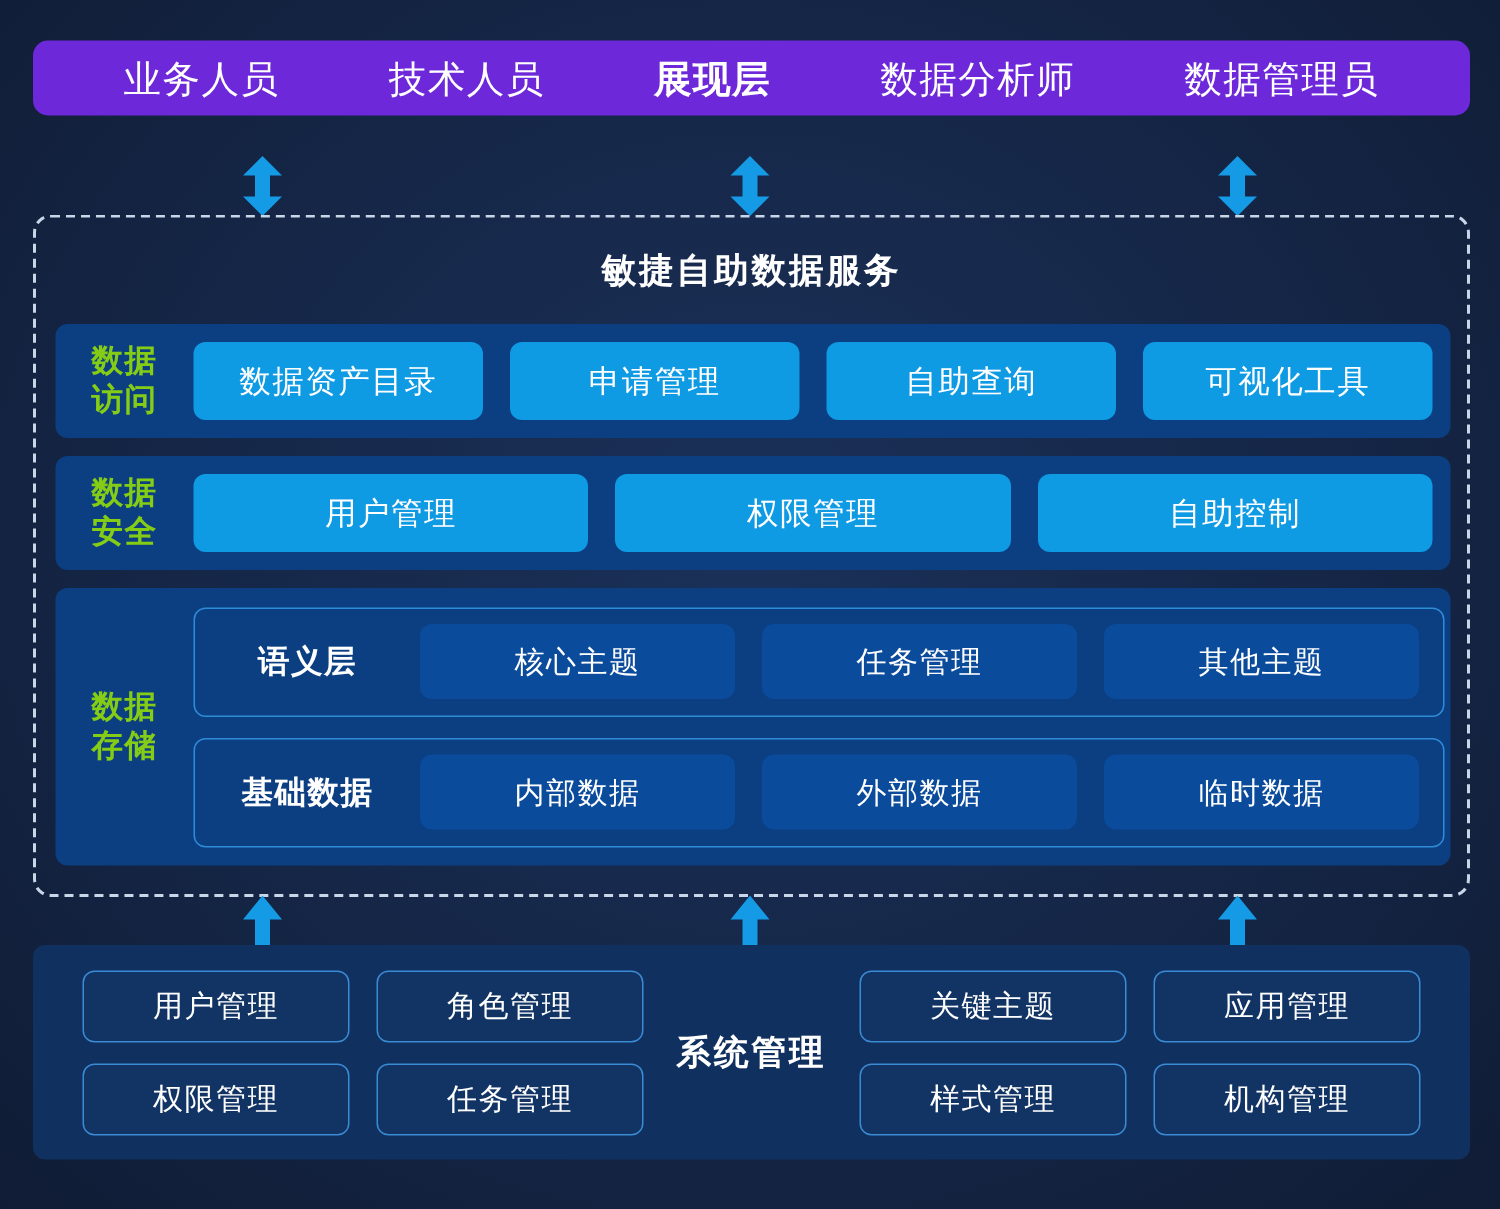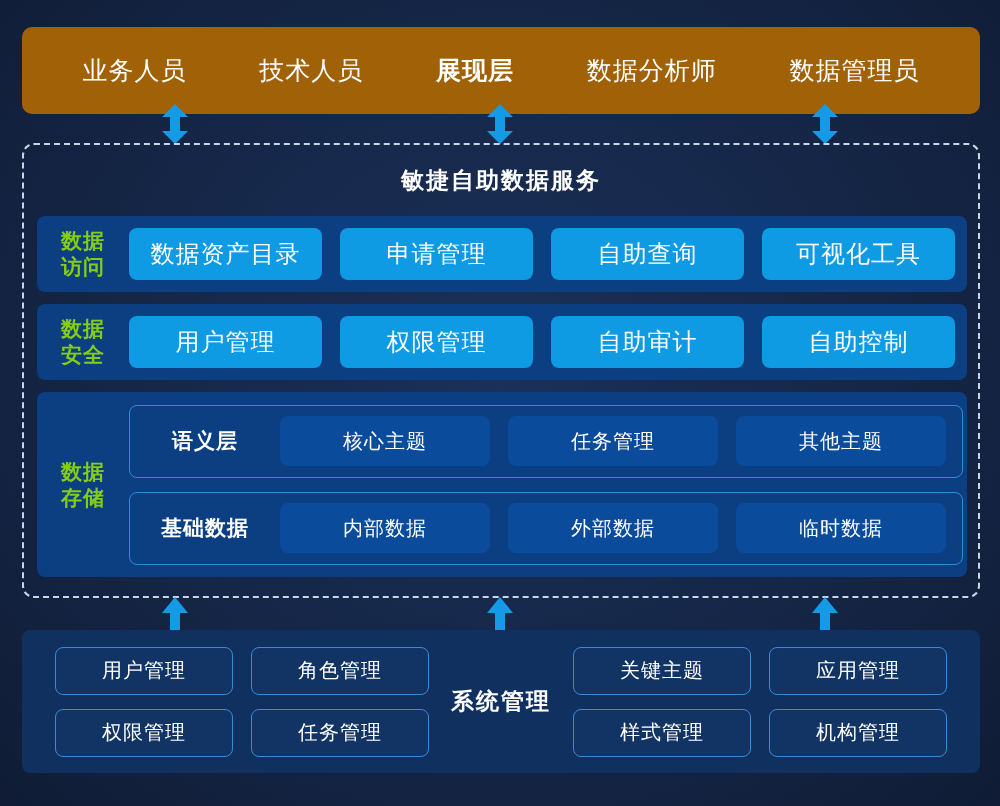--- a/index.html
+++ b/index.html
@@ -22,22 +22,22 @@
     width: 1000px;
     height: 806px;
   }
 
   
   .top-bar {
     position: absolute;
     left: 22px;
     top: 27px;
     width: 958px;
-    height: 87px;
-    background: #a16207;
+    height: 50px;
+    background: #6d28d9;
     border-radius: 10px;
     display: flex;
     align-items: center;
     justify-content: space-around;
     padding: 0 24px;
   }
   .top-bar .role {
     font-size: 25px;
     color: #ffffff;
     letter-spacing: 1px;
@@ -120,21 +120,21 @@
   }
 
   .chip {
     flex: 1;
     height: 52px;
     background: #0f9ae4;
     border-radius: 8px;
     display: flex;
     align-items: center;
     justify-content: center;
-    font-size: 24px;
+    font-size: 21px;
     color: #ffffff;
     white-space: nowrap;
     letter-spacing: 1px;
   }
 
   
   .storage-groups {
     flex: 1;
     display: flex;
     flex-direction: column;
@@ -281,21 +281,20 @@
     </div>
 
     <div class="band band-security">
       <div class="band-label">
         <div>数据</div>
         <div>安全</div>
       </div>
       <div class="chip-row">
         <div class="chip">用户管理</div>
         <div class="chip">权限管理</div>
-        <div class="chip">自助审计</div>
         <div class="chip">自助控制</div>
       </div>
     </div>
 
     <div class="band band-storage">
       <div class="band-label">
         <div>数据</div>
         <div>存储</div>
       </div>
       <div class="storage-groups">

